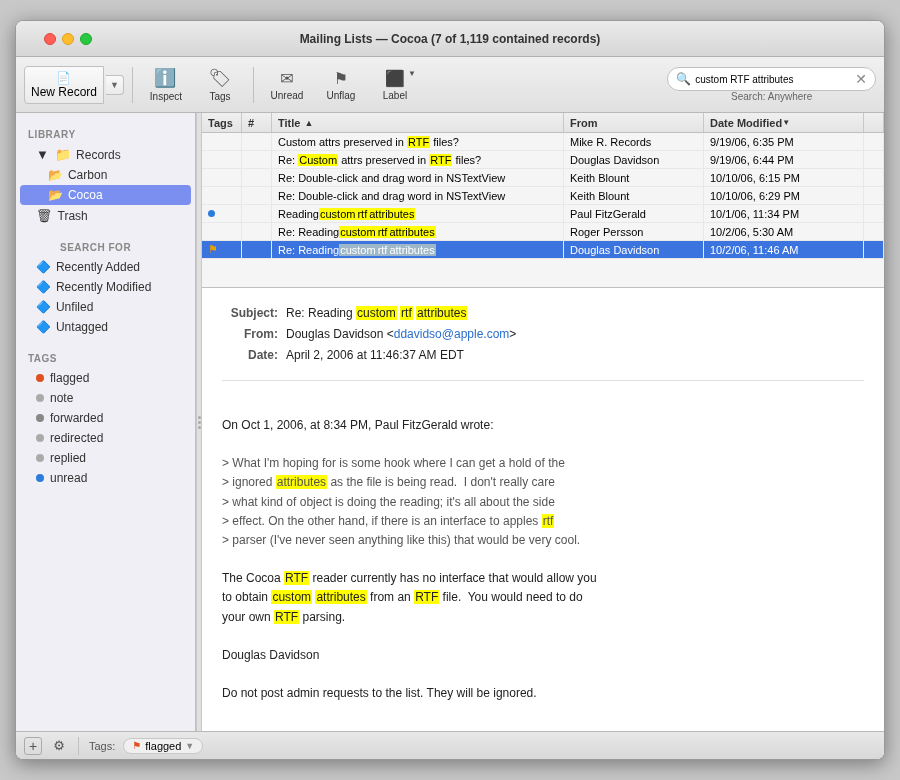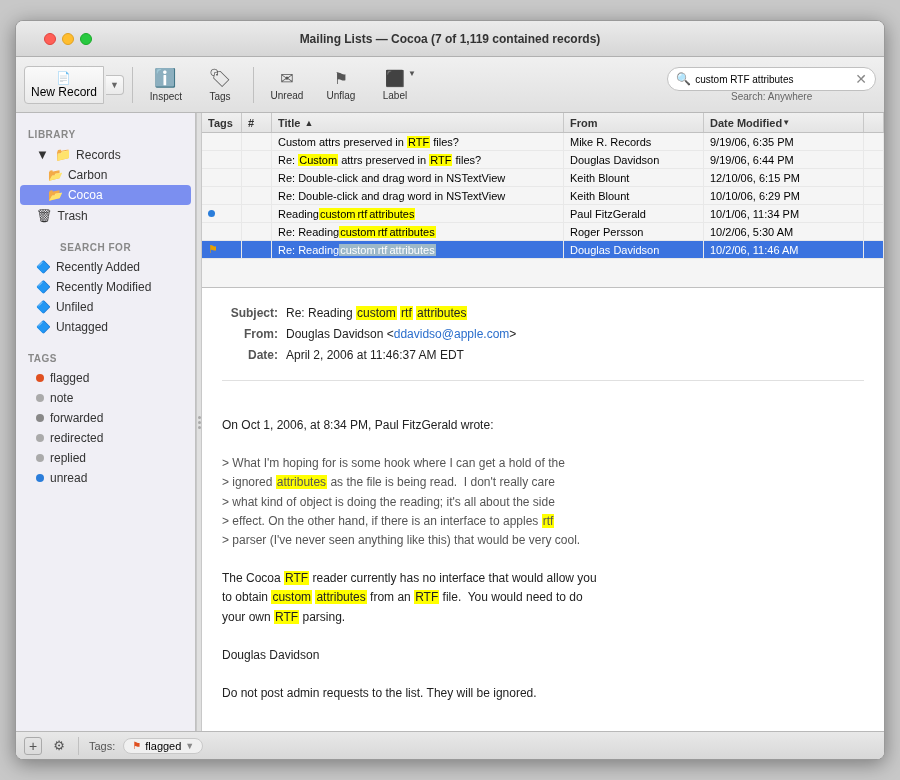--- a/index.html
+++ b/index.html
@@ -526,21 +526,21 @@
           <div class="cell">Douglas Davidson</div>
           <div class="cell">9/19/06, 6:44 PM</div>
           <div class="cell"></div>
         </div>
 
         <div class="email-row">
           <div class="cell"></div>
           <div class="cell"></div>
           <div class="cell">Re: Double-click and drag word in NSTextView</div>
           <div class="cell">Keith Blount</div>
-          <div class="cell">12/10/06, 6:15 PM</div>
+          <div class="cell">10/10/06, 6:15 PM</div>
           <div class="cell"></div>
         </div>
 
         <div class="email-row">
           <div class="cell"></div>
           <div class="cell"></div>
           <div class="cell">Re: Double-click and drag word in NSTextView</div>
           <div class="cell">Keith Blount</div>
           <div class="cell">10/10/06, 6:29 PM</div>
           <div class="cell"></div>

